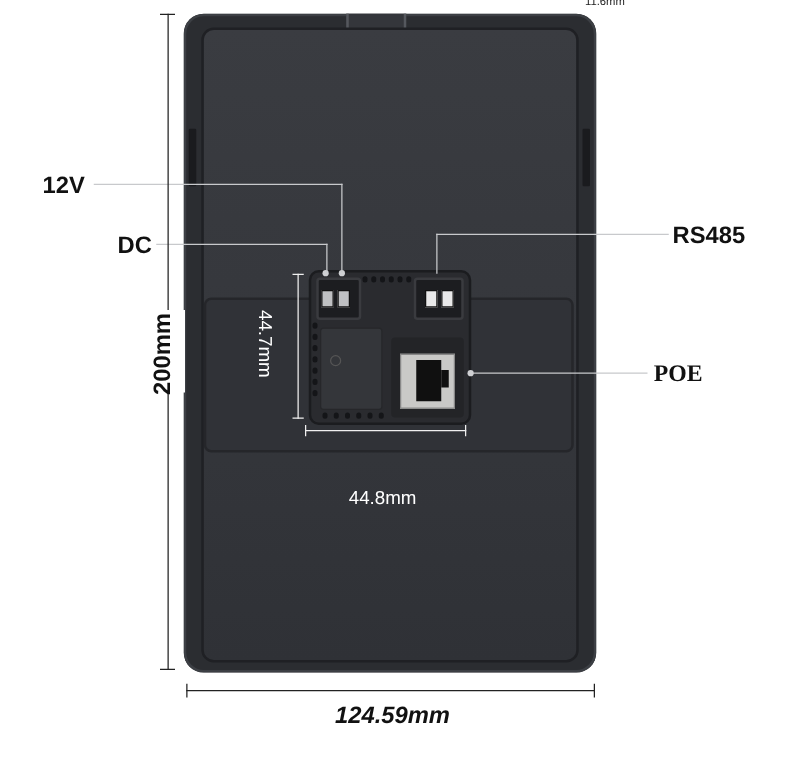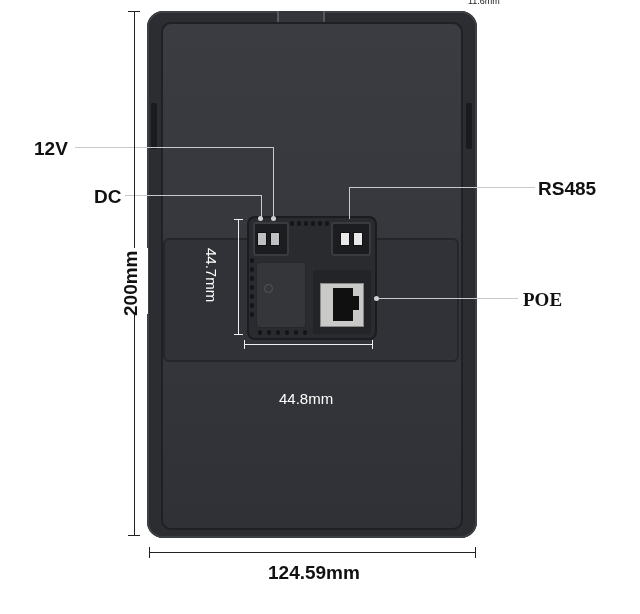--- a/index.html
+++ b/index.html
@@ -117,13 +117,13 @@
 
 <div class="abs dim-line-b" style="left:134px; top:11px; width:1px; height:525px;"></div>
 <div class="abs dim-line-b" style="left:128px; top:11px; width:12px; height:1px;"></div>
 <div class="abs dim-line-b" style="left:128px; top:535px; width:12px; height:1px;"></div>
 <div class="abs" style="left:122px; top:248px; width:26px; height:66px; background:#fff;"></div>
 <div class="abs label-big" style="left:121px; top:316px; transform: rotate(-90deg); transform-origin: left top; white-space:nowrap;">200mm</div>
 
 <div class="abs dim-line-b" style="left:149px; top:552px; width:327px; height:1px;"></div>
 <div class="abs dim-line-b" style="left:149px; top:547px; width:1px; height:11px;"></div>
 <div class="abs dim-line-b" style="left:475px; top:547px; width:1px; height:11px;"></div>
-<div class="abs label-big" style="left:268px; top:563px;">124.59mm</div>
+<div class="abs label-big" style="left:268px; top:563px;font-style:italic;">124.59mm</div>
 
 </body></html>

